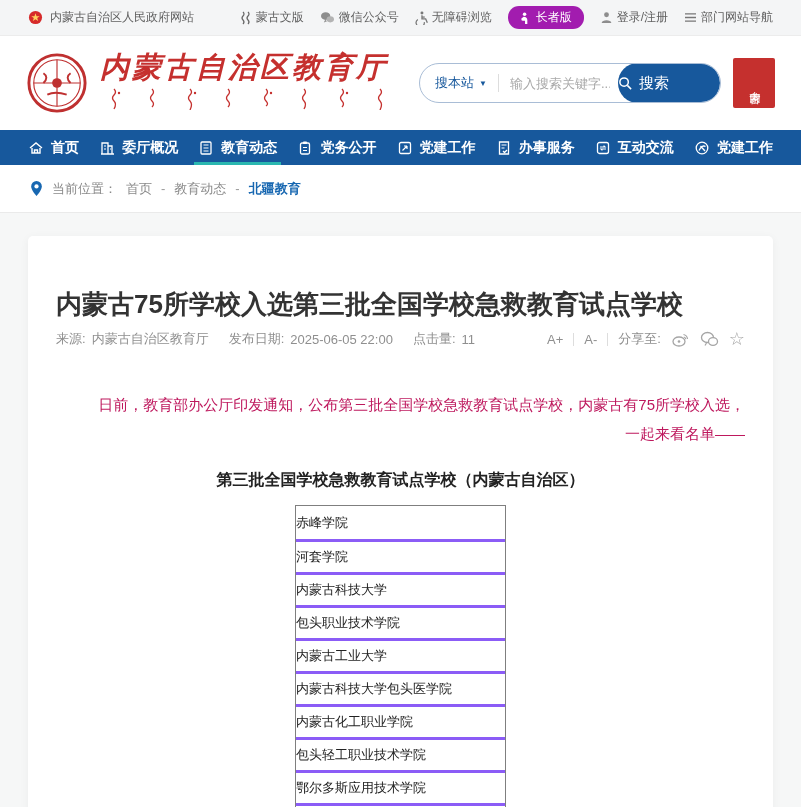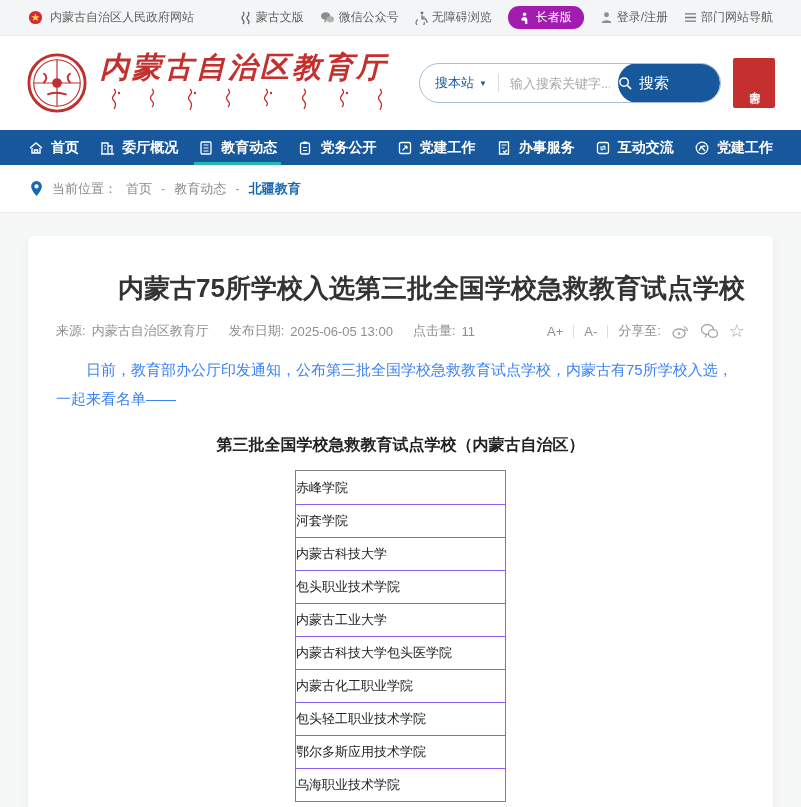--- a/index.html
+++ b/index.html
@@ -75,46 +75,46 @@
   .crumb-sep { color:#9a9a9a; }
   .crumb-current { color:#1767b1; font-weight:bold; }
   
   .main { padding-top:23px; }
   .card {
     margin:0 28px; background:#fff; border-radius:5px 5px 0 0;
     box-shadow:0 2px 10px rgba(0,0,0,0.05);
     padding:30px 28px 40px; min-height:600px;
   }
   .article-title {
-    text-align:right; font-size:26px; font-weight:bold; color:#333;
-    line-height:36px; margin-top:4px;
+    text-align:left; font-size:26px; font-weight:bold; color:#333;
+    line-height:36px; margin-top:20px;
   }
   .meta-row {
-    margin-top:16px; display:flex; align-items:center; justify-content:space-between;
+    margin-top:8px; display:flex; align-items:center; justify-content:space-between;
     font-size:13px; color:#8f8f8f;
   }
   .meta-left { display:flex; align-items:center; gap:6px; flex-wrap:nowrap; white-space:nowrap; }
   .meta-left .gap { width:8px; }
   .meta-right { display:flex; align-items:center; gap:10px; white-space:nowrap; }
   .v-sep { width:1px; height:13px; background:#ddd; }
   .font-btn { cursor:pointer; color:#8f8f8f; }
   .share-icon { cursor:pointer; display:flex; align-items:center; }
   .star-glyph { font-size:18px; color:#a5a5a5; line-height:1; cursor:pointer; }
-  .article-body { margin-top:16px; font-size:15px; color:#3b82f6; line-height:1.9; }
+  .article-body { margin-top:43px; font-size:15px; color:#be185d; line-height:1.9;text-align:right; }
   .article-body p { text-indent:2em; }
   .table-title {
     text-align:center; font-weight:bold; font-size:16px; color:#222; margin-top:22px;
   }
   .school-table { width:211px; margin:14px auto 0; border:1px solid #7f7f7f; }
   .school-row {
     height:33px; display:flex; align-items:center; justify-content:flex-start;
     font-size:13px; font-weight:normal; color:#222; position:relative;
     font-family:"DejaVu Serif", serif;
   }
-  .school-row + .school-row { border-top:1px solid #8b5cf6; }
+  .school-row + .school-row { border-top:3px solid #8b5cf6; }
   .icon { display:inline-flex; align-items:center; justify-content:center; flex:none; }
 </style>
 </head>
 <body>
 
 <div class="topbar">
   <div class="tb-left">
     <span class="icon">
       <svg width="15" height="15" viewBox="0 0 16 16">
           <circle cx="8" cy="8" r="7" fill="#d62a2a"></circle>
@@ -337,21 +337,21 @@
 <div class="main">
   <div class="card">
     <h1 class="article-title">内蒙古75所学校入选第三批全国学校急救教育试点学校</h1>
 
     <div class="meta-row">
       <div class="meta-left">
         <span>来源:</span>
         <span>内蒙古自治区教育厅</span>
         <span class="gap"></span>
         <span>发布日期:</span>
-        <span>2025-06-05 13:00</span>
+        <span>2025-06-05 22:00</span>
         <span class="gap"></span>
         <span>点击量:</span>
         <span>11</span>
       </div>
       <div class="meta-right">
         <span class="font-btn">A+</span>
         <span class="v-sep"></span>
         <span class="font-btn">A-</span>
         <span class="v-sep"></span>
         <span>分享至:</span>

